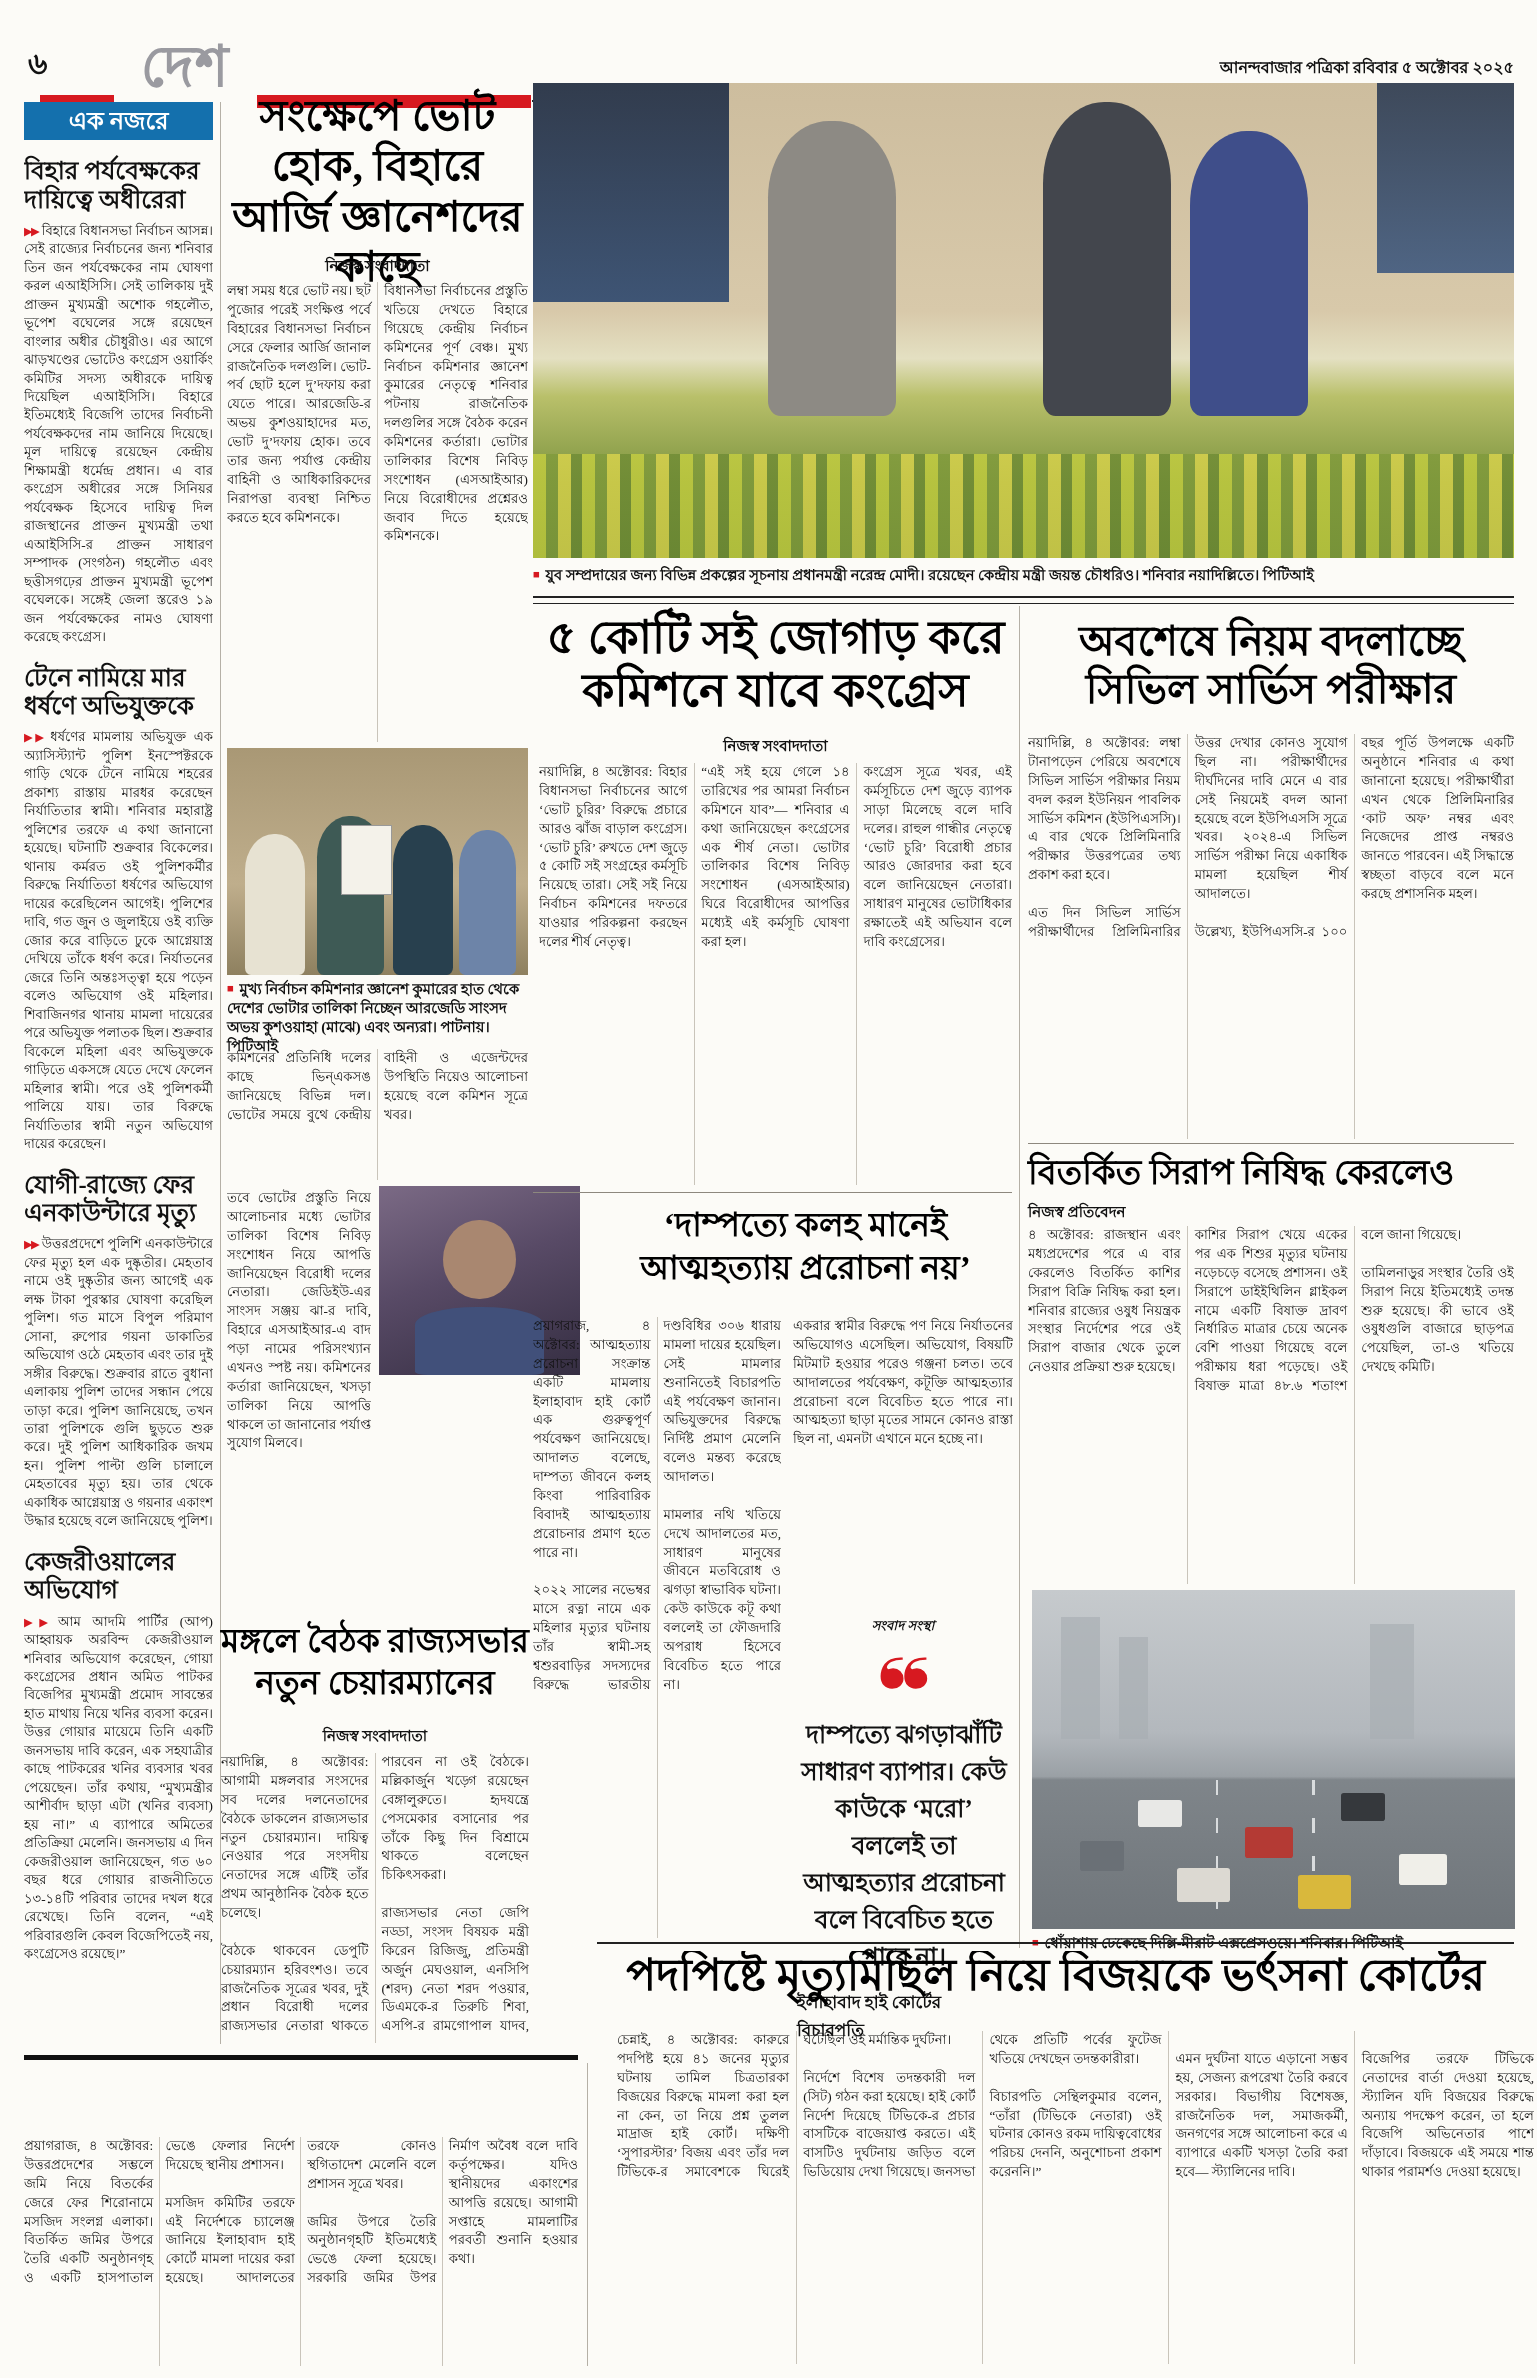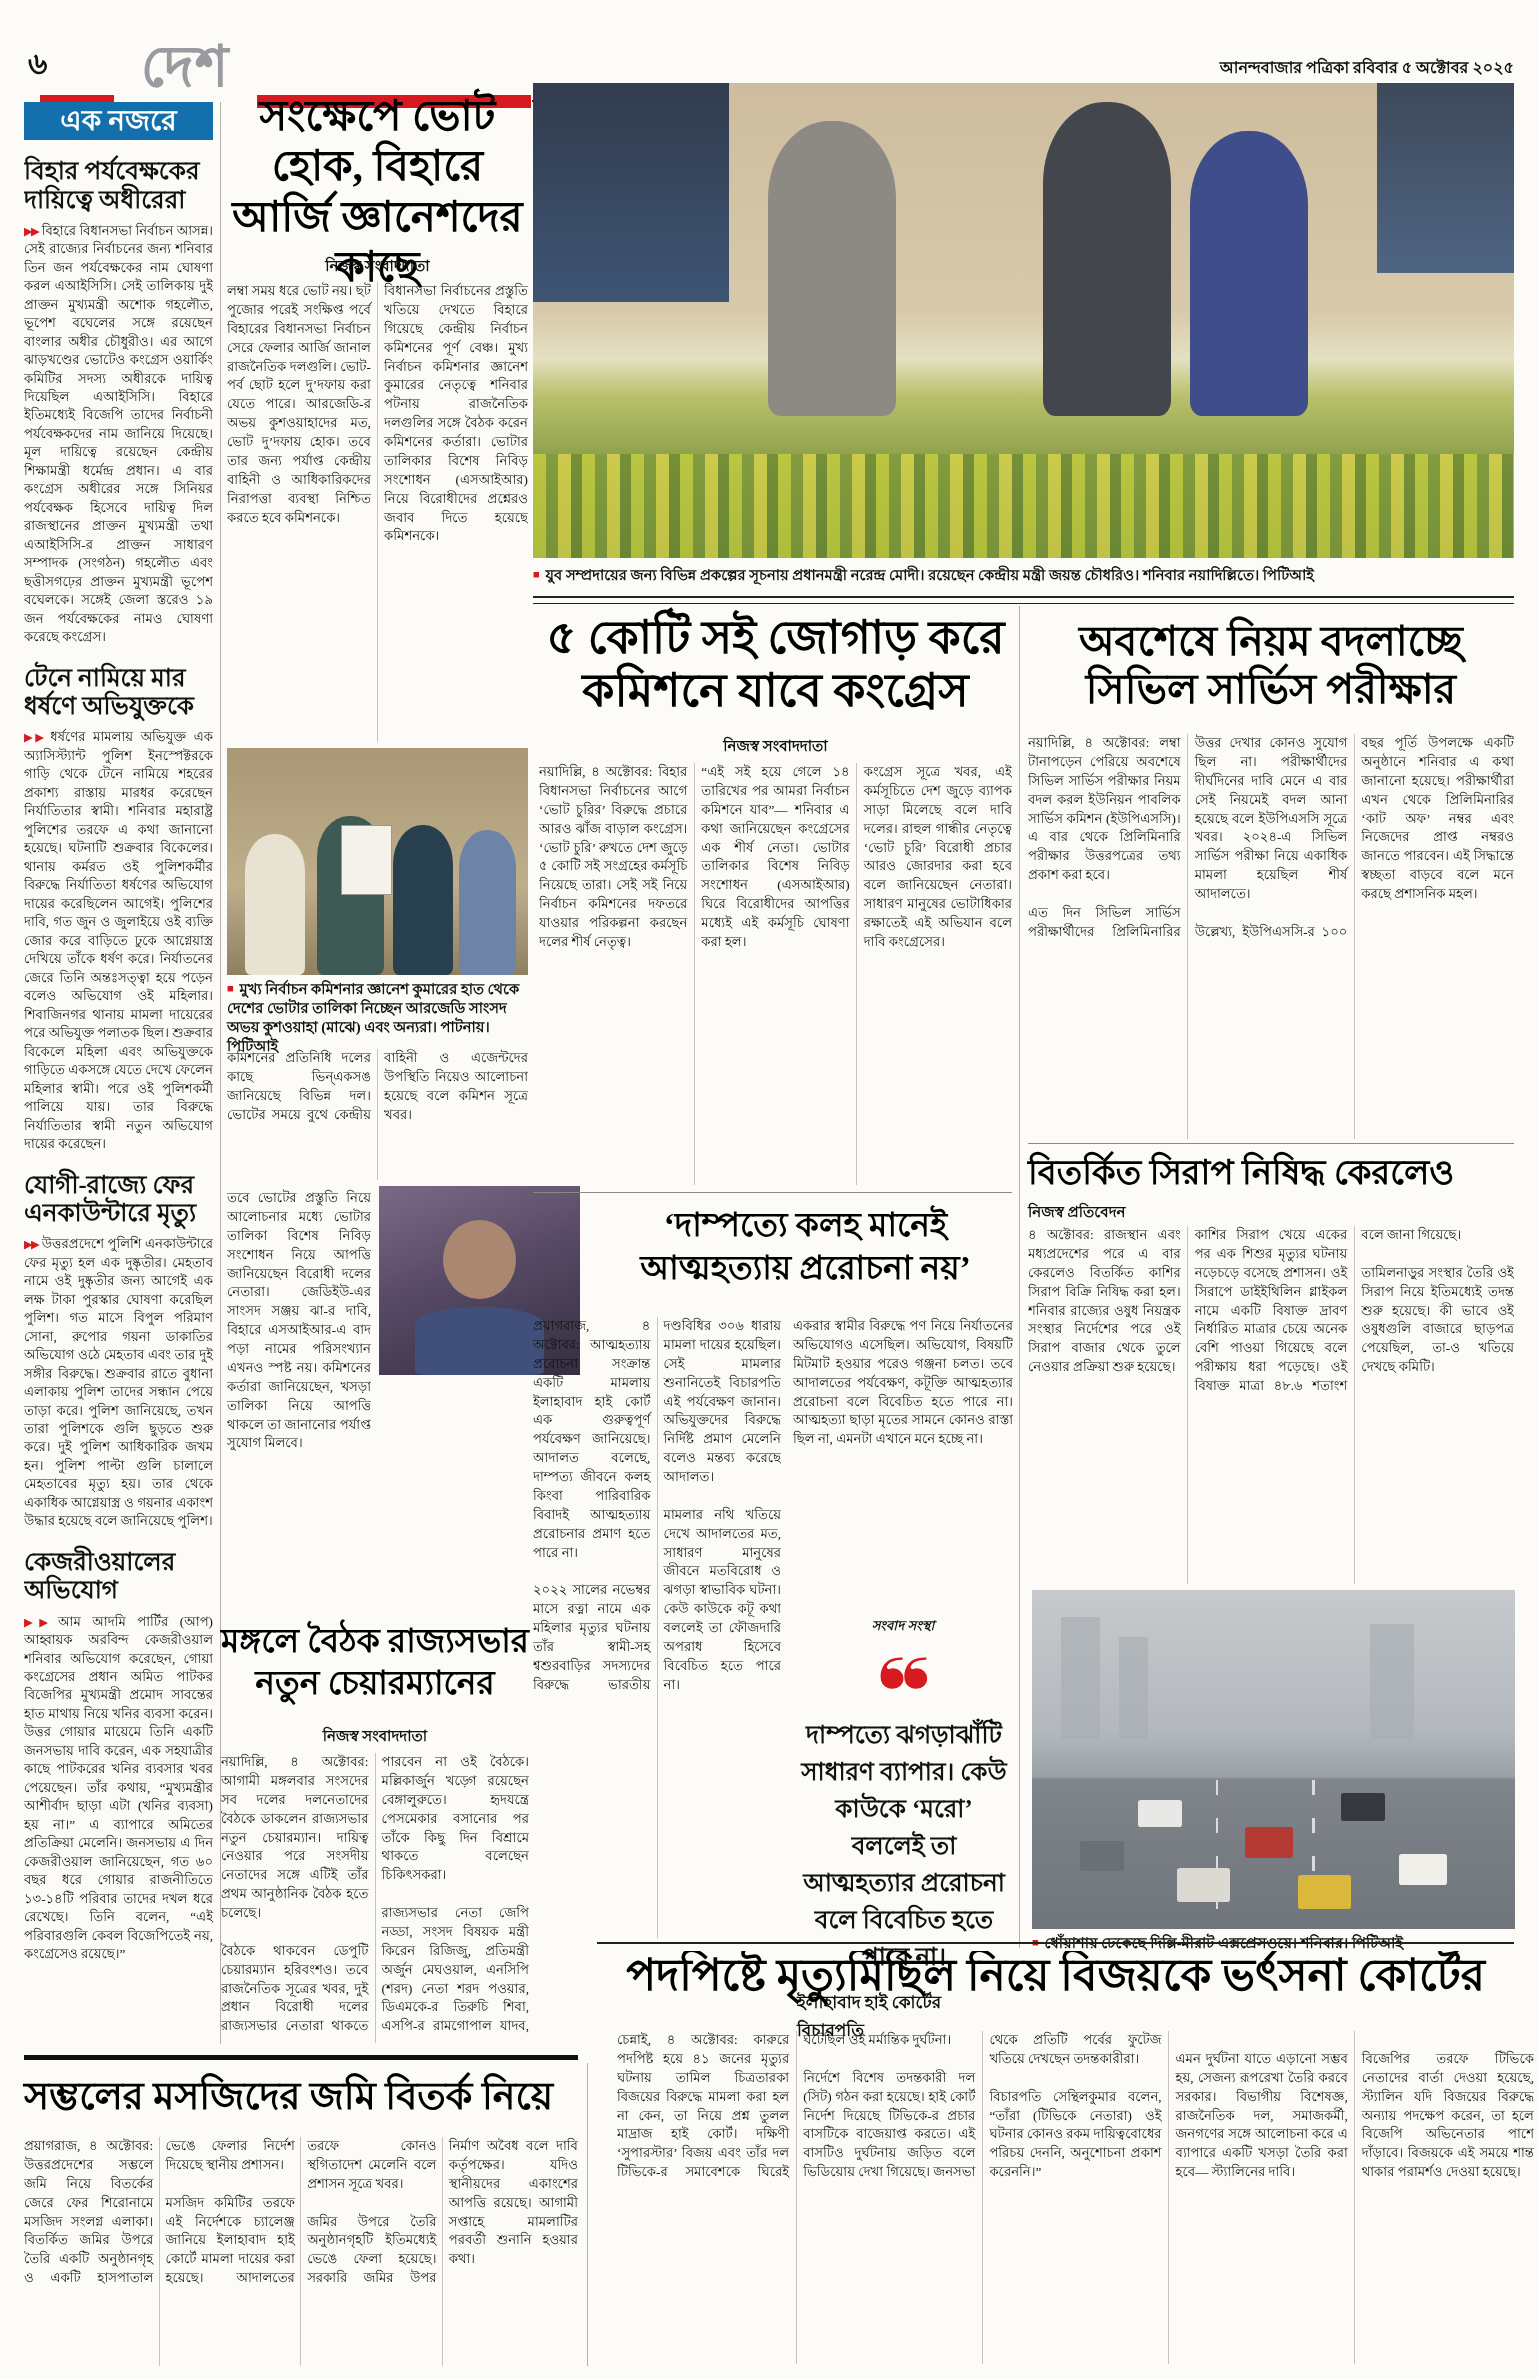--- a/index.html
+++ b/index.html
@@ -9,21 +9,21 @@
   .rule-v{position:absolute;width:0.9px;background:#b5b0a6;}
   .rule-h{position:absolute;height:0.9px;background:#8d887e;}
   .rule-double{position:absolute;height:4.7px;border-top:2.4px solid #222;border-bottom:0.9px solid #222;}
   .rule-thick{position:absolute;height:4.7px;background:#111;}
   
   .page-num{font-size:30px;font-weight:bold;}
   .logo{font-size:57px;font-weight:bold;color:#9a9aa0;letter-spacing:0.9px;line-height:1;}
   .redbar{position:absolute;height:13.2px;background:#d71920;}
   .date-line{font-size:16px;font-weight:bold;text-align:right;}
   
-  .sb-title{background:#1470ad;color:#fff;font-weight:bold;font-size:28px;text-align:center;
+  .sb-title{background:#1470ad;color:#fff;font-weight:bold;font-size:24px;text-align:center;
             line-height:38px;height:38px;}
   .sb-item-h{font-weight:bold;font-size:24.6px;line-height:1.16;margin:17px 0 7.6px;}
   .sb-body{font-size:13.2px;line-height:1.4;text-align:justify;}
   .sb-bullet{color:#d71920;font-size:11.4px;letter-spacing:-1.9px;margin-right:3.8px;}
   
   .hl{font-weight:bold;color:#000;text-align:center;line-height:1.2;}
   .byline{font-weight:bold;text-align:center;font-size:15px;}
   .byline-left{font-weight:bold;font-size:15px;}
   .body{font-size:13.2px;line-height:1.43;text-align:justify;white-space:pre-line;overflow:hidden;}
   .cols2{column-count:2;column-gap:13.2px;column-rule:0.9px solid #c9c4ba;}
@@ -199,21 +199,20 @@
 
 বিচারপতি সেন্থিলকুমার বলেন, “তাঁরা (টিভিকে নেতারা) ওই ঘটনার কোনও রকম দায়িত্ববোধের পরিচয় দেননি, অনুশোচনা প্রকাশ করেননি।”
 
 এমন দুর্ঘটনা যাতে এড়ানো সম্ভব হয়, সেজন্য রূপরেখা তৈরি করবে সরকার। বিভাগীয় বিশেষজ্ঞ, রাজনৈতিক দল, সমাজকর্মী, জনগণের সঙ্গে আলোচনা করে এ ব্যাপারে একটি খসড়া তৈরি করা হবে— স্ট্যালিনের দাবি।
 
 বিজেপির তরফে টিভিকে নেতাদের বার্তা দেওয়া হয়েছে, স্ট্যালিন যদি বিজয়ের বিরুদ্ধে অন্যায় পদক্ষেপ করেন, তা হলে বিজেপি অভিনেতার পাশে দাঁড়াবে। বিজয়কে এই সময়ে শান্ত থাকার পরামর্শও দেওয়া হয়েছে।</div>
 
   <div class="rule-v" style="left:587px;top:2063px;height:303px;"></div>
 
   <div class="rule-thick" style="left:24px;top:2055px;width:554px;"></div>
-  <div class="abs hl" style="left:24px;top:2074px;width:554px;font-size:38px;text-align:left;">সম্ভলের মসজিদের জমি বিতর্ক নিয়ে</div>
   <div class="abs body cols4" style="left:24px;top:2137px;width:554px;height:229px;">প্রয়াগরাজ, ৪ অক্টোবর: উত্তরপ্রদেশের সম্ভলে জমি নিয়ে বিতর্কের জেরে ফের শিরোনামে মসজিদ সংলগ্ন এলাকা। বিতর্কিত জমির উপরে তৈরি একটি অনুষ্ঠানগৃহ ও একটি হাসপাতাল ভেঙে ফেলার নির্দেশ দিয়েছে স্থানীয় প্রশাসন।
 
 মসজিদ কমিটির তরফে এই নির্দেশকে চ্যালেঞ্জ জানিয়ে ইলাহাবাদ হাই কোর্টে মামলা দায়ের করা হয়েছে। আদালতের তরফে কোনও স্থগিতাদেশ মেলেনি বলে প্রশাসন সূত্রে খবর।
 
 জমির উপরে তৈরি অনুষ্ঠানগৃহটি ইতিমধ্যেই ভেঙে ফেলা হয়েছে। সরকারি জমির উপর নির্মাণ অবৈধ বলে দাবি কর্তৃপক্ষের। যদিও স্থানীয়দের একাংশের আপত্তি রয়েছে। আগামী সপ্তাহে মামলাটির পরবর্তী শুনানি হওয়ার কথা।</div>
 
 </div>
 
 
 </body></html>

